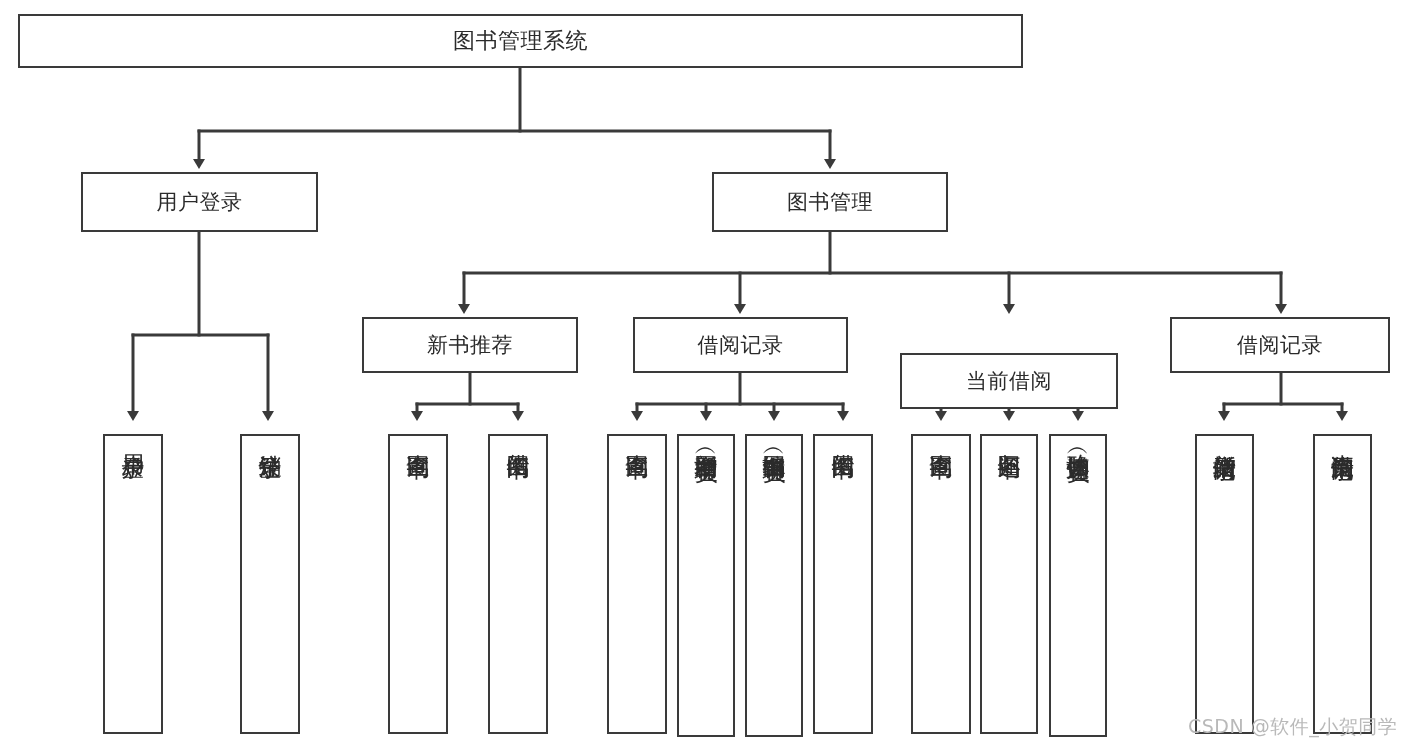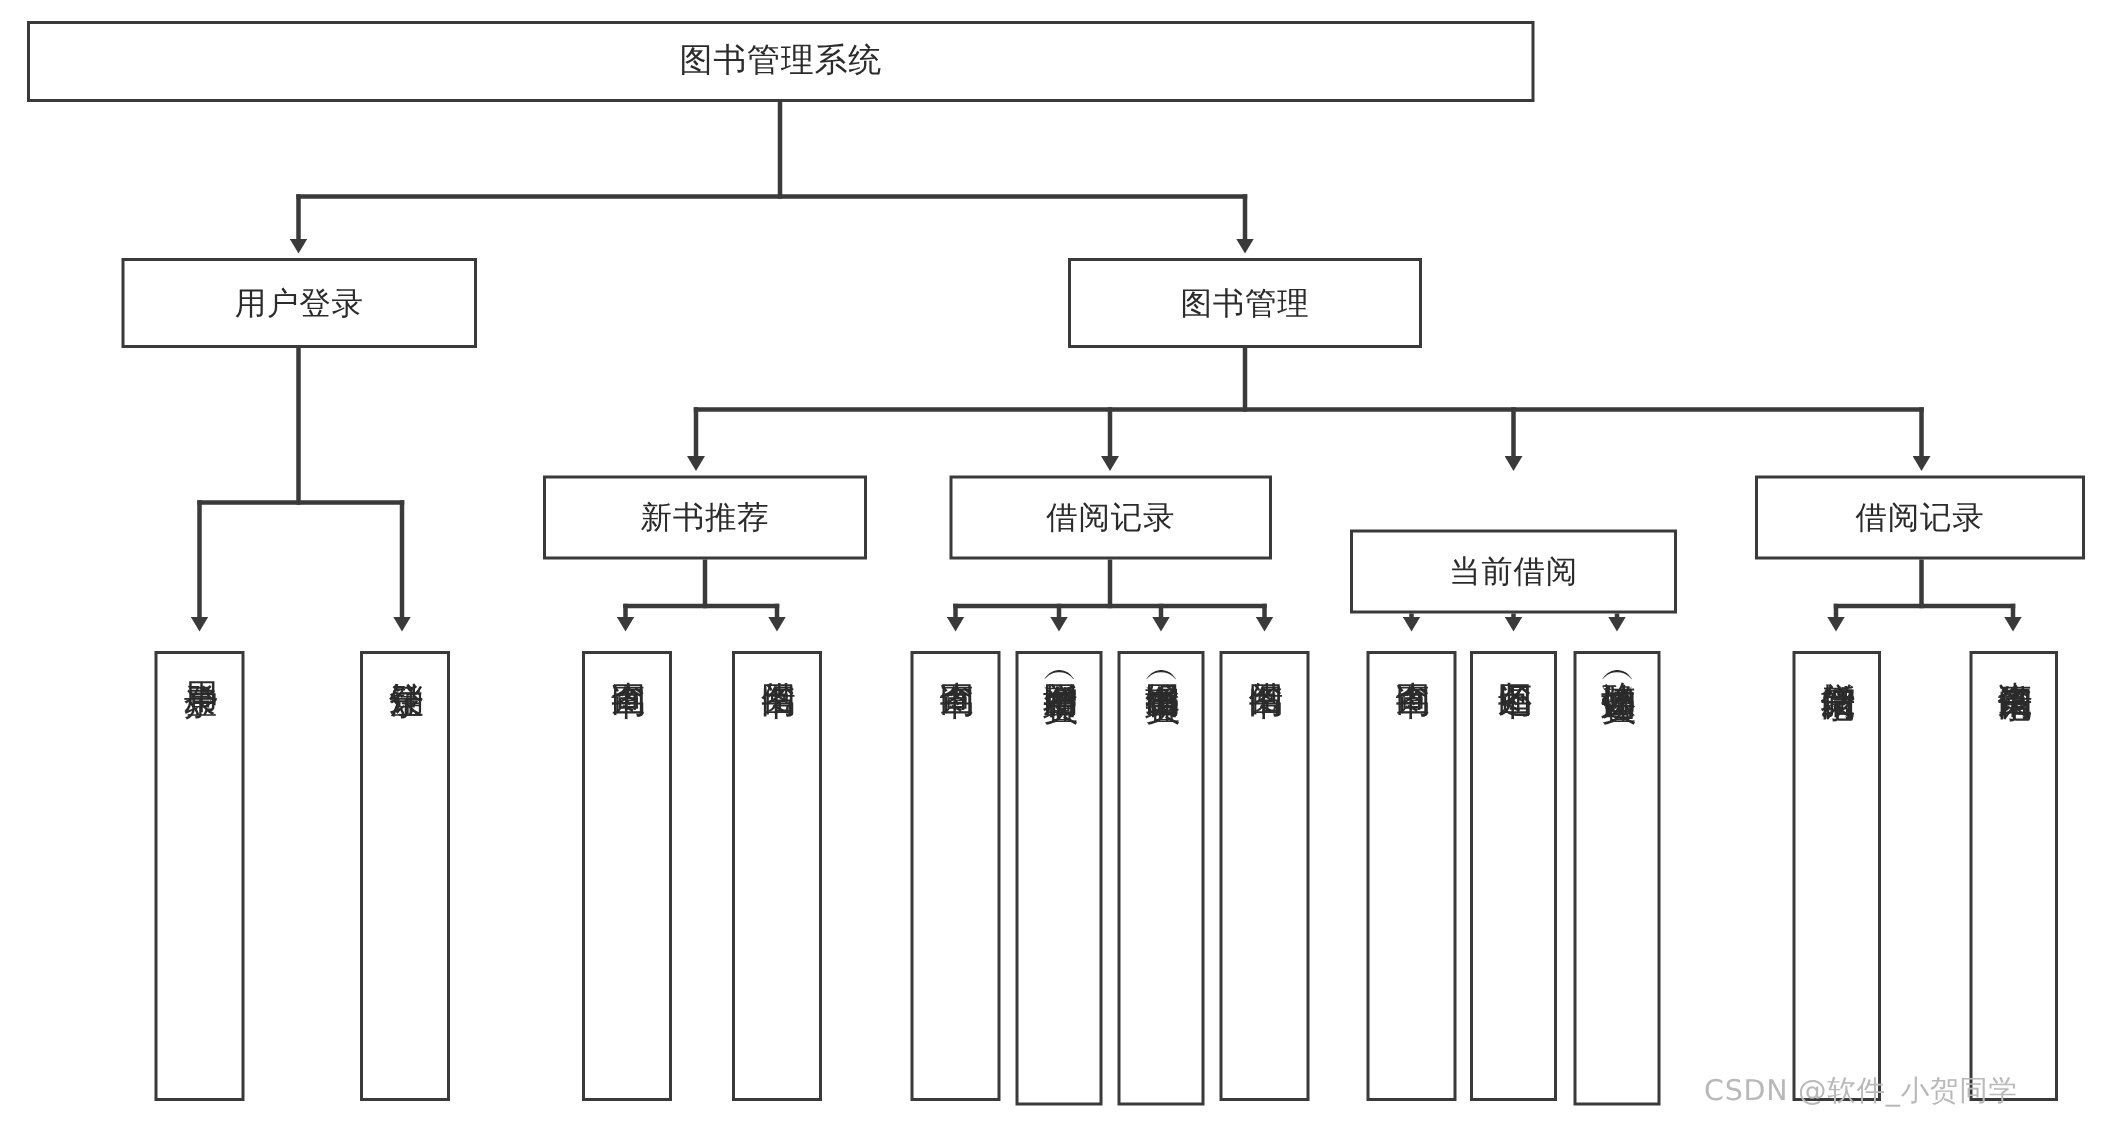--- a/index.html
+++ b/index.html
@@ -169,15 +169,15 @@
     <span class="cap">确认归还（管理员）</span>
   </div>
 
   <div class="node leaf" style="left:1195px;top:434px;width:59px;height:300px;">
     <span class="cap">新增借阅记录</span>
   </div>
   <div class="node leaf" style="left:1313px;top:434px;width:59px;height:300px;">
     <span class="cap">查询借阅记录</span>
   </div>
 
-  <div class="watermark" style="left:1136px;top:714px;">CSDN @软件_小贺同学</div>
+  <div class="watermark" style="left:1188px;top:714px;">CSDN @软件_小贺同学</div>
 
 </div>
 
 </body></html>

